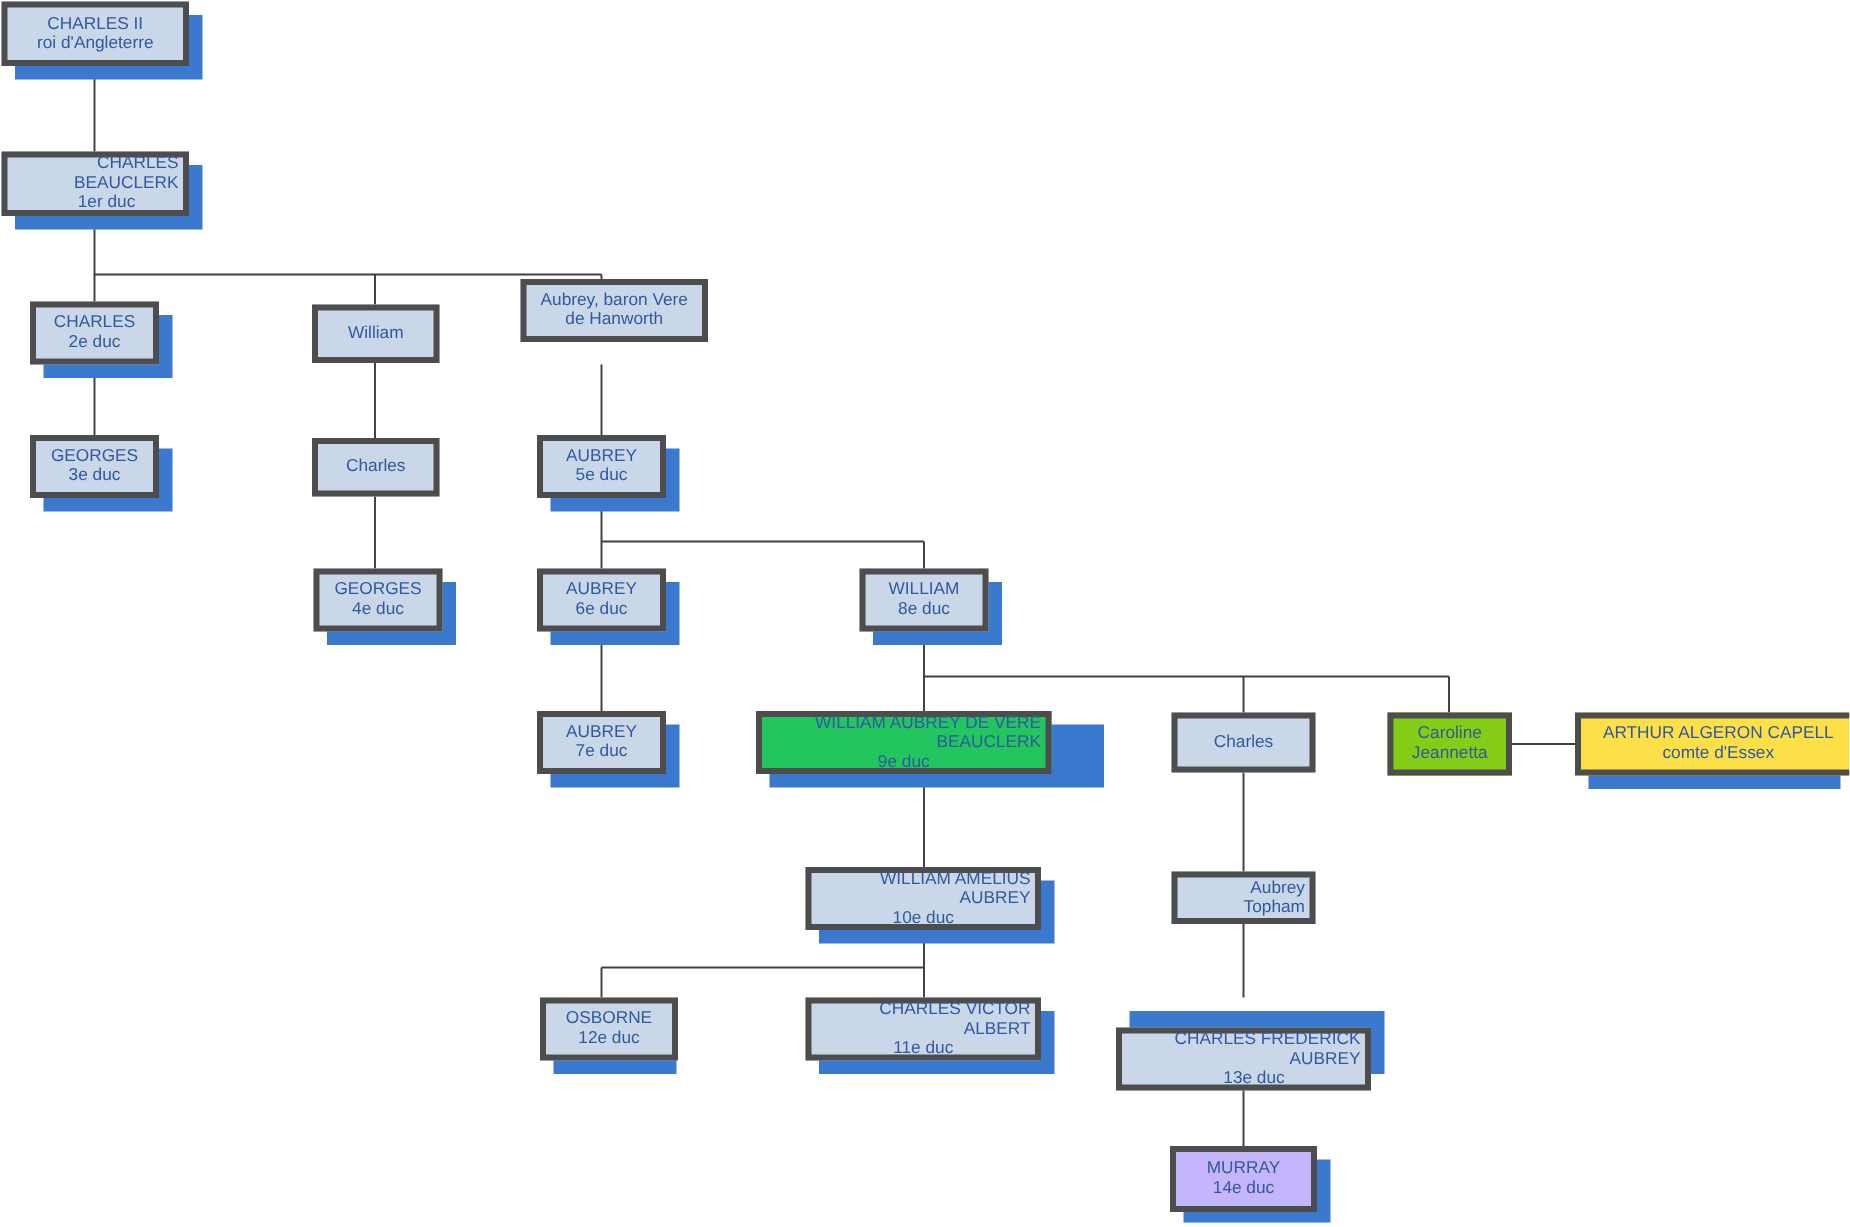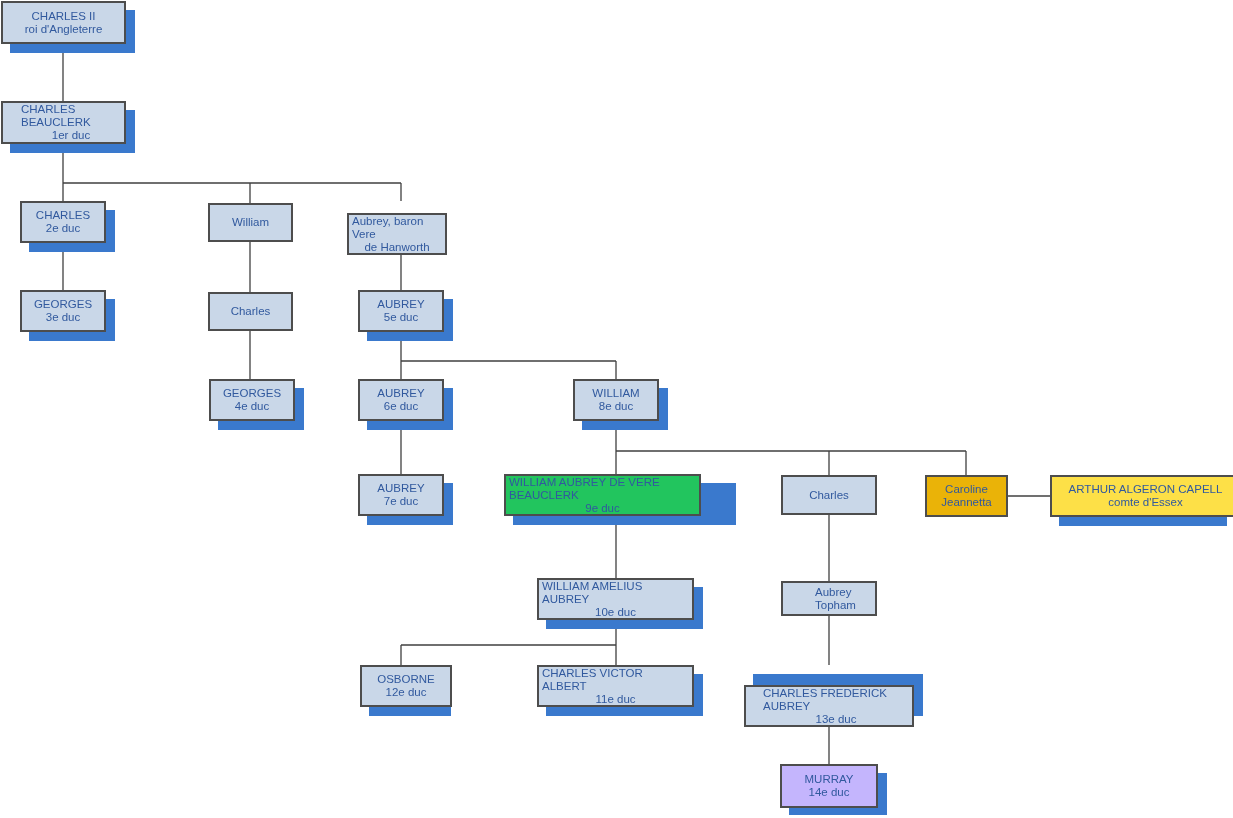--- a/index.html
+++ b/index.html
@@ -21,29 +21,29 @@
     position: absolute;
     left: 0;
     top: 0;
     width: 1233px;
     height: 818px;
   }
   .node {
     position: absolute;
     box-sizing: border-box;
     background: #c9d7e8;
-    border: 2px solid #1d4ed8;
+    border: 4px solid #1d4ed8;
     display: flex;
     flex-direction: column;
     align-items: center;
     justify-content: center;
     color: #31599e;
     font-size: 11.5px;
     line-height: 13px;
-    text-align: left;
+    text-align: right;
     z-index: 3;
     padding: 0 3px;
   }
   .node .line1 {
     display: block;
   }
   .node .line2 {
     display: block;
   }
   .shadow {
@@ -102,21 +102,21 @@
         <span class="line1">CHARLES BEAUCLERK</span>
         <span class="line2">1er duc</span>
       </div>
       <div class="node" style="left: 20px; top: 201px; width: 86px; height: 42px; background: rgb(201, 215, 232); border-color: rgb(77, 77, 77); color: rgb(49, 89, 158);">
         <span class="line1">CHARLES</span>
         <span class="line2">2e duc</span>
       </div>
       <div class="node" style="left: 208px; top: 203px; width: 85px; height: 39px; background: rgb(201, 215, 232); border-color: rgb(77, 77, 77); color: rgb(49, 89, 158);">
         <span class="line1">William</span>
       </div>
-      <div class="node" style="left: 347px; top: 213px; width: 100px; height: 42px; background: rgb(201, 215, 232); border-color: rgb(77, 77, 77); color: rgb(49, 89, 158);">
+      <div class="node" style="left: 347px; top: 186px; width: 125px; height: 42px; background: rgb(201, 215, 232); border-color: rgb(77, 77, 77); color: rgb(49, 89, 158);">
         <span class="line1">Aubrey, baron Vere</span>
         <span class="line2">de Hanworth</span>
       </div>
       <div class="node" style="left: 20px; top: 290px; width: 86px; height: 42px; background: rgb(201, 215, 232); border-color: rgb(77, 77, 77); color: rgb(49, 89, 158);">
         <span class="line1">GEORGES</span>
         <span class="line2">3e duc</span>
       </div>
       <div class="node" style="left: 208px; top: 292px; width: 85px; height: 39px; background: rgb(201, 215, 232); border-color: rgb(77, 77, 77); color: rgb(49, 89, 158);">
         <span class="line1">Charles</span>
       </div>
@@ -140,21 +140,21 @@
         <span class="line1">AUBREY</span>
         <span class="line2">7e duc</span>
       </div>
       <div class="node" style="left: 504px; top: 474px; width: 197px; height: 42px; background: #22c55e; border-color: rgb(77, 77, 77); color: rgb(49, 89, 158);">
         <span class="line1">WILLIAM AUBREY DE VERE BEAUCLERK</span>
         <span class="line2">9e duc</span>
       </div>
       <div class="node" style="left: 781px; top: 475px; width: 96px; height: 40px; background: rgb(201, 215, 232); border-color: rgb(77, 77, 77); color: rgb(49, 89, 158);">
         <span class="line1">Charles</span>
       </div>
-      <div class="node" style="left: 925px; top: 475px; width: 83px; height: 42px; background: #eab308; border-color: rgb(77, 77, 77); color: rgb(49, 89, 158);">
+      <div class="node" style="left: 925px; top: 475px; width: 83px; height: 42px; background: #84cc16; border-color: rgb(77, 77, 77); color: rgb(49, 89, 158);">
         <span class="line1">Caroline</span>
         <span class="line2">Jeannetta</span>
       </div>
       <div class="node" style="left: 1050px; top: 475px; width: 191px; height: 42px; background: #fde047; border-color: rgb(77, 77, 77); color: rgb(49, 89, 158);">
         <span class="line1">ARTHUR ALGERON CAPELL</span>
         <span class="line2">comte d'Essex</span>
       </div>
       <div class="node" style="left: 537px; top: 578px; width: 157px; height: 42px; background: rgb(201, 215, 232); border-color: rgb(77, 77, 77); color: rgb(49, 89, 158);">
         <span class="line1">WILLIAM AMELIUS AUBREY</span>
         <span class="line2">10e duc</span>

